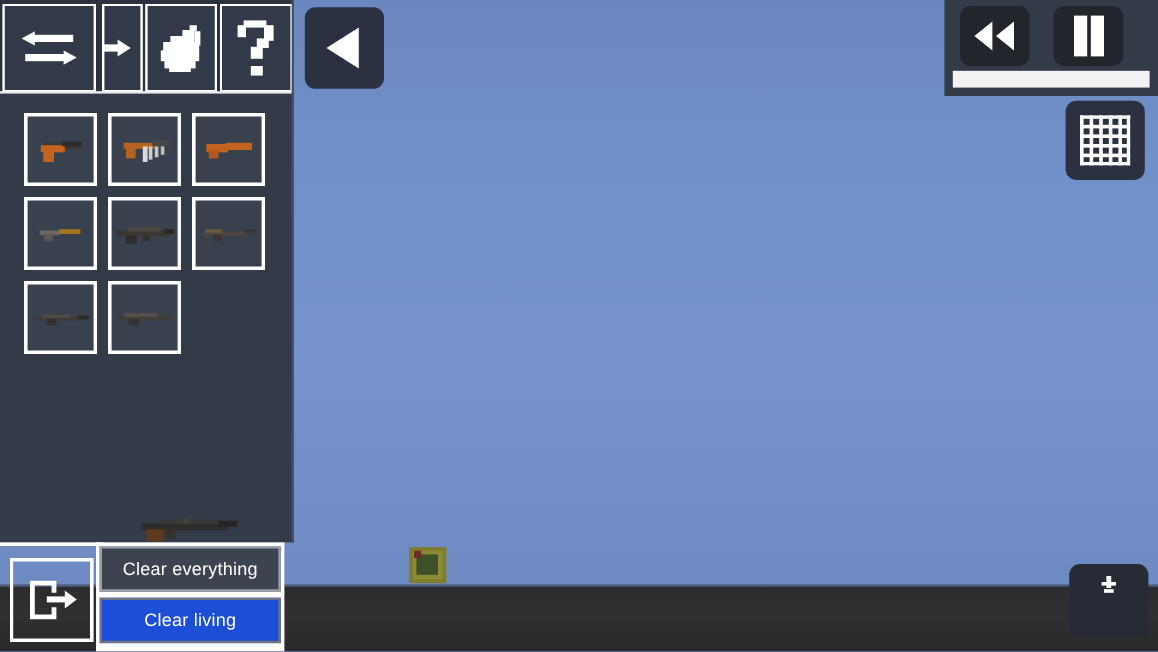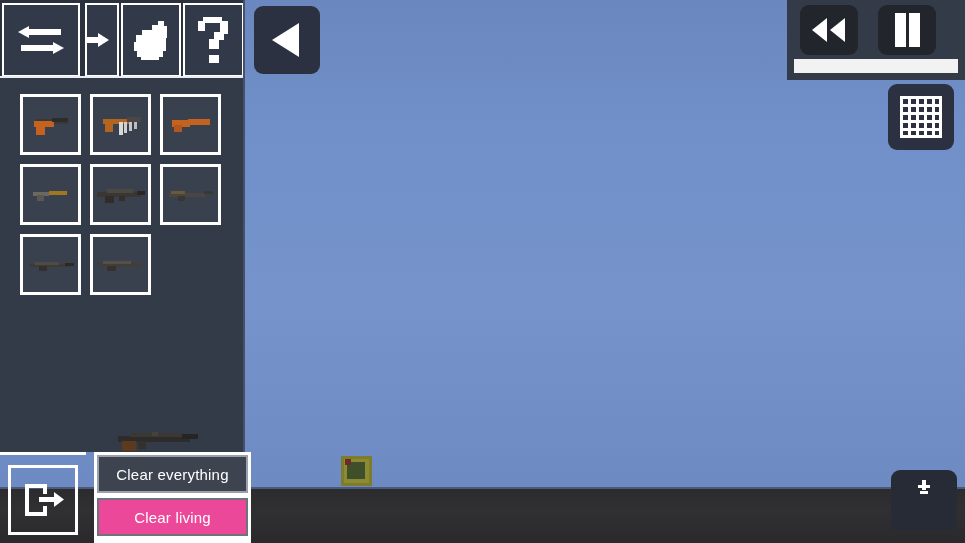--- a/index.html
+++ b/index.html
@@ -102,34 +102,34 @@
   .bottombar-top {
     position:absolute; left:0; top:0; width:86px; height:3px; background:#ffffff;
   }
   .exit-btn {
     position:absolute; left:8px; top:465px; width:70px; height:70px;
     box-shadow:inset 0 0 0 3px #ffffff;
     background:transparent;
     display:flex; align-items:center; justify-content:center;
   }
   .action-group {
-    position:absolute; left:94px; top:452px; width:157px; height:91px;
+    position:absolute; left:80px; top:452px; width:157px; height:91px;
     background:#ffffff;
     padding:3px;
   }
   .action-btn {
     width:151px; height:38px;
     background:#3d4450;
     color:#ffffff;
     font-size:15px;
     display:flex; align-items:center; justify-content:center;
     box-shadow:inset 0 0 0 2px #9aa1ad;
     letter-spacing:0.2px;
   }
-  .action-btn.dark { background:#ec4899; margin-top:5px; box-shadow:inset 0 0 0 2px #6e737c; }
+  .action-btn.dark { background:#1d4ed8; margin-top:5px; box-shadow:inset 0 0 0 2px #6e737c; }
 
   
   .back-btn {
     position:absolute; left:254px; top:6px; width:66px; height:68px;
     background:#2b3140; border-radius:9px;
     display:flex; align-items:center; justify-content:center;
   }
 
   
   .playback {

